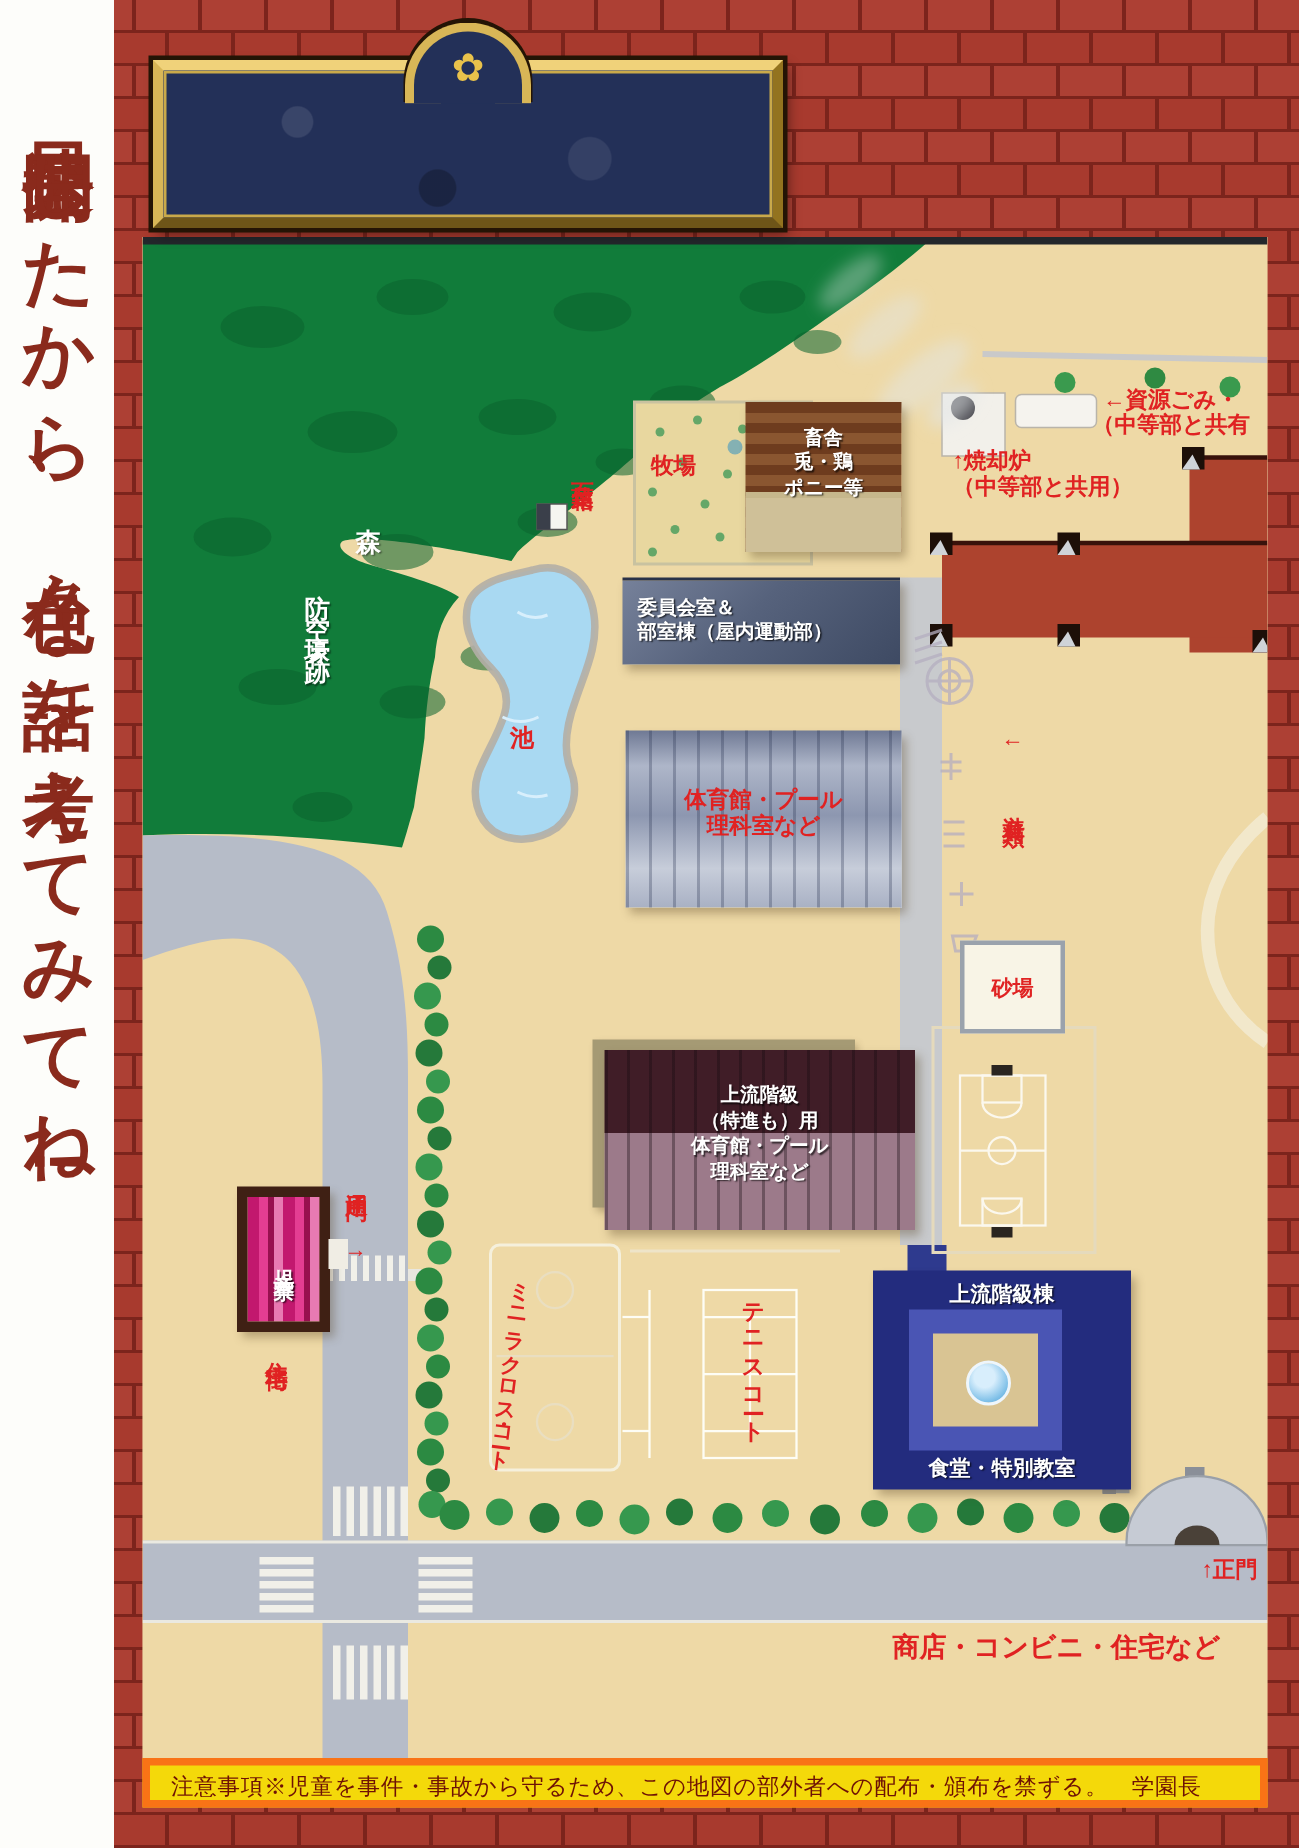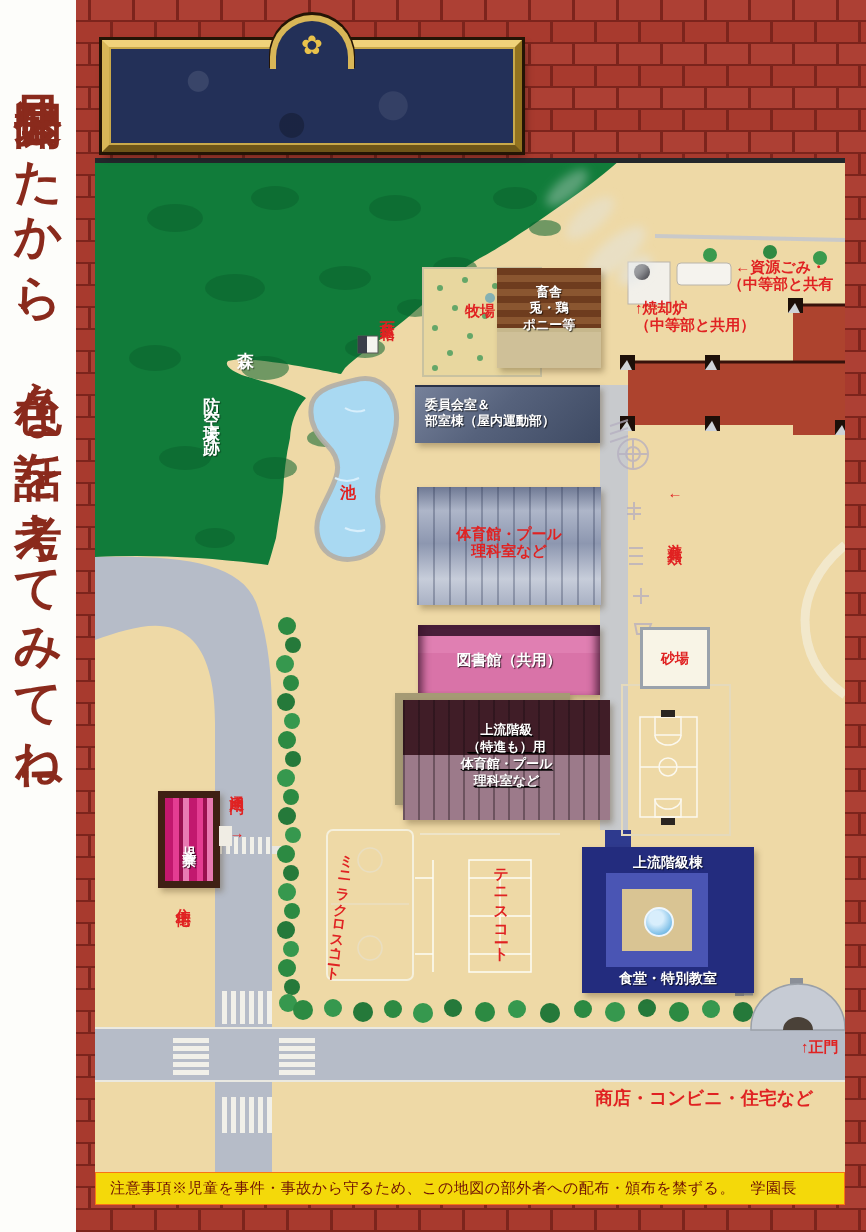--- a/index.html
+++ b/index.html
@@ -51,31 +51,31 @@
       linear-gradient(180deg, rgba(0,0,0,0) 0 60%, #c6b78c 60% 64%, #cfc098 64% 100%),
       repeating-linear-gradient(180deg,#6e3c1e 0 7px,#8a5630 7px 14px);}
   .committee{background:linear-gradient(135deg,#76819a 0%,#56627c 45%,#3e4a63 100%);border-top:2px solid #2a3248;}
   .gym{background:
       repeating-linear-gradient(90deg, rgba(40,50,80,.30) 0 2px, rgba(0,0,0,0) 2px 16px),
       linear-gradient(180deg,#6f7994 0%,#aeb6c9 20%,#8d97b0 48%,#c7cdda 78%,#a9b1c4 100%);}
   .library{background:linear-gradient(180deg,#4a1f3a 0 16%,#e07fb2 16% 40%,#d973a8 40% 100%);
       box-shadow:inset 10px 0 8px -6px rgba(58,20,44,.8), inset -10px 0 8px -6px rgba(58,20,44,.8), 3px 4px 6px rgba(80,60,30,.35);}
   .uppergym{background:
       repeating-linear-gradient(90deg, rgba(20,10,15,.35) 0 2px, rgba(0,0,0,0) 2px 15px),
-      linear-gradient(180deg,#401d27 0 46%,#9c7a8a 46% 100%); text-decoration: underline;}
+      linear-gradient(180deg,#401d27 0 46%,#9c7a8a 46% 100%);}
   .upperhall{background:#232c7e;}
   .upperhall .ring{position:absolute;left:24px;top:26px;width:102px;height:94px;background:#4a55b4;}
   .upperhall .court{position:absolute;left:40px;top:42px;width:70px;height:62px;background:#d9c493;}
   .upperhall .fountain{position:absolute;left:62px;top:60px;width:26px;height:26px;border-radius:50%;
       background:radial-gradient(circle at 40% 35%, #d8eefc 0 30%, #7fc0e8 70%, #4e9ccf 100%);border:2px solid #eef6fc;}
   .dorm{border:7px solid #3f2014;background:repeating-linear-gradient(90deg,#c2186e 0 8px,#e43d92 8px 14px,#98104f 14px 18px,#e87ab2 18px 24px);
       display:flex;align-items:center;justify-content:center;}
   .sandbox{background:#f8f4e6;border:3px solid #9aa2ac;display:flex;align-items:center;justify-content:center;}
   
-  .notice{left:95px;top:1172px;width:750px;height:33px;box-sizing:border-box;background:#f4d90a;border:1px solid #f97316;
+  .notice{left:95px;top:1172px;width:750px;height:33px;box-sizing:border-box;background:#f4d90a;border:5px solid #f97316;
       font-family:"Liberation Serif", serif;font-size:15px;line-height:30px;color:#6e1105;white-space:nowrap;
       overflow:hidden;padding-left:14px;letter-spacing:.5px;z-index:20;}
 </style>
 </head>
 <body>
 
 <div class="abs side-strip">
   <div class="side-caption">早速公開したから、色々な話を考えてみてね!</div>
 </div>
 
@@ -377,23 +377,20 @@
     </div>
   </div>
 
   <div class="abs bldg gym" style="left:322px;top:329px;width:184px;height:118px;">
     <div class="rlab" style="font-size:15px;text-align:center;padding-top:38px;">
       <div>体育館・プール</div>
       <div>理科室など</div>
     </div>
   </div>
 
-  <div class="abs bldg library" style="left:323px;top:467px;width:182px;height:70px;">
-    <div class="btxt" style="font-size:15px;padding-top:26px;">図書館（共用）</div>
-  </div>
 
   <div class="abs" style="left:300px;top:535px;width:175px;height:112px;background:#a59a74;box-shadow:2px 3px 5px rgba(80,60,30,.3);"></div>
   <div class="abs bldg uppergym" style="left:308px;top:542px;width:207px;height:120px;">
     <div class="btxt" style="font-size:13px;padding-top:22px;line-height:1.3;">
       <div>上流階級</div>
       <div>（特進も）用</div>
       <div>体育館・プール</div>
       <div>理科室など</div>
     </div>
   </div>
@@ -412,21 +409,21 @@
   <div class="abs" style="left:124px;top:668px;width:13px;height:20px;background:#f0ede4;"></div>
 
   <div class="abs sandbox" style="left:545px;top:469px;width:64px;height:56px;">
     <span class="rlab" style="font-size:14px;">砂場</span>
   </div>
 
   <div class="abs wlab" style="left:142px;top:192px;font-size:17px;">森</div>
   <div class="abs wlab vtext" style="left:105px;top:225px;font-size:17px;letter-spacing:14px;height:210px;">防空壕跡</div>
   <div class="abs rlab vtext" style="left:284px;top:152px;font-size:15px;height:110px;letter-spacing:2px;">百葉箱</div>
   <div class="abs rlab" style="left:245px;top:326px;font-size:16px;">池</div>
-  <div class="abs rlab" style="left:339px;top:144px;font-size:15px;margin-left:31px;">牧場</div>
+  <div class="abs rlab" style="left:339px;top:144px;font-size:15px;">牧場</div>
 
   <div class="abs rlab" style="left:540px;top:141px;font-size:15px;">
     <div>↑焼却炉</div>
     <div>（中等部と共用）</div>
   </div>
   <div class="abs rlab" style="left:633px;top:100px;font-size:15px;text-align:center;">
     <div>←資源ごみ・</div>
     <div>（中等部と共有</div>
   </div>
 

